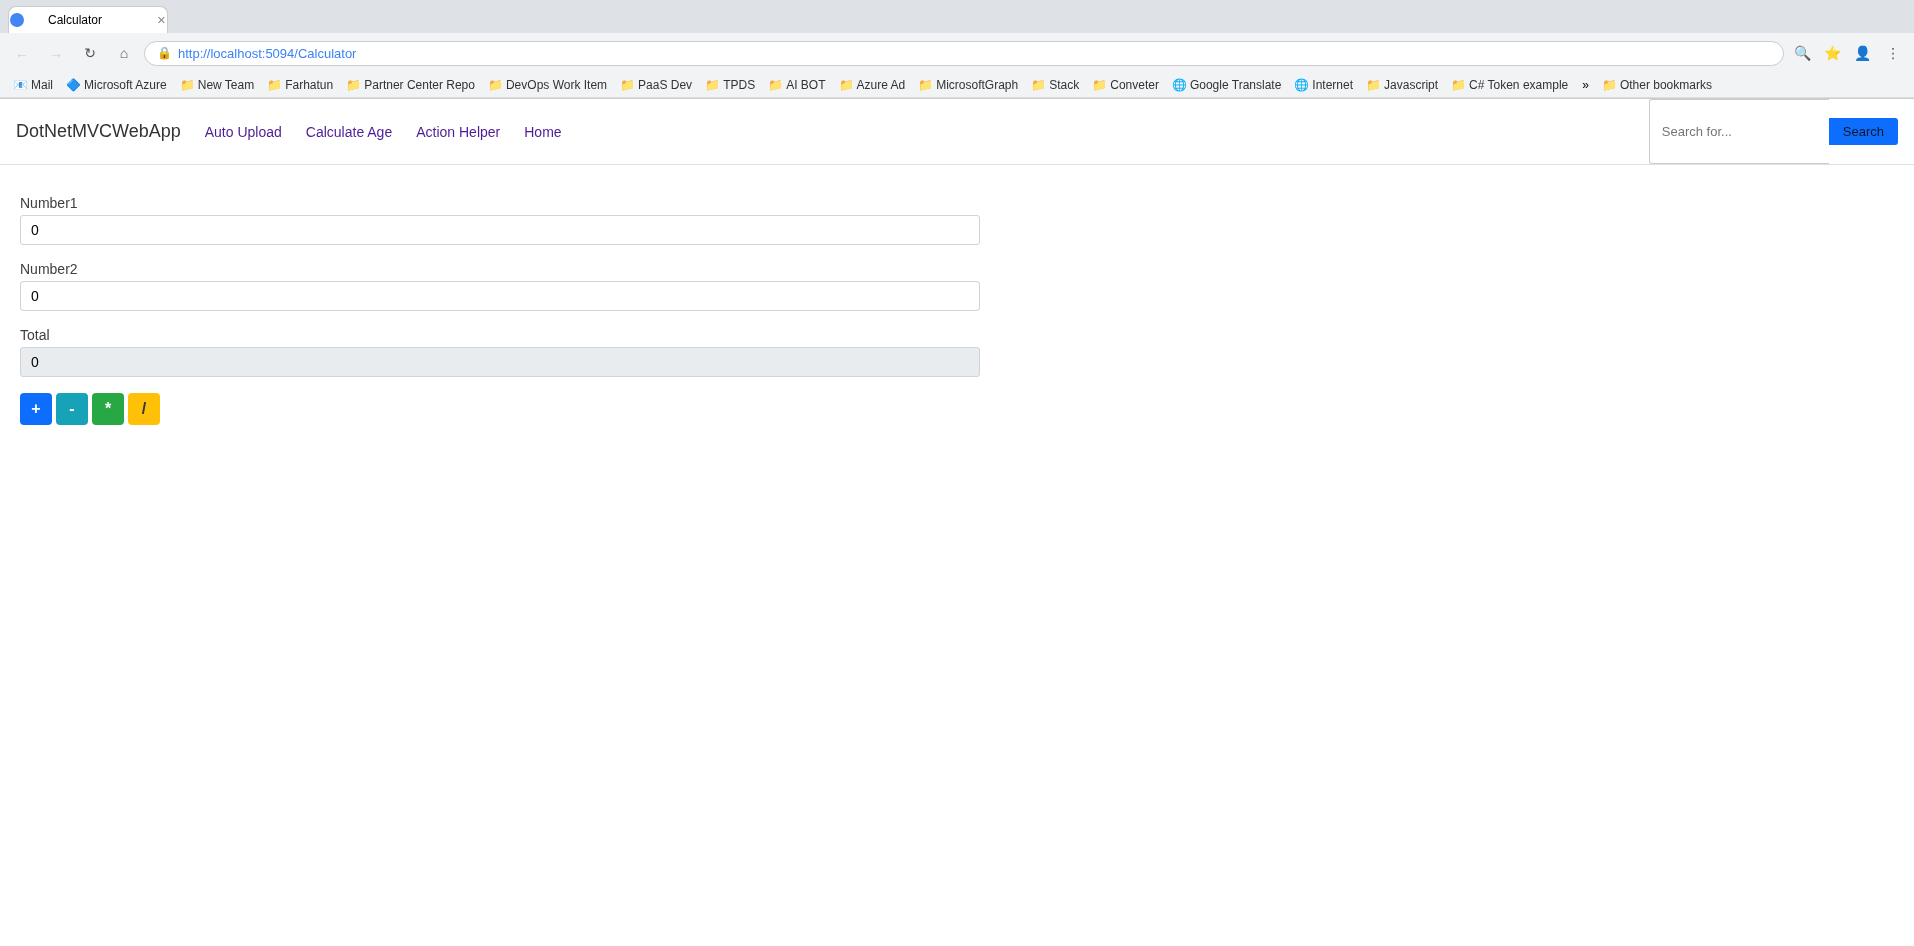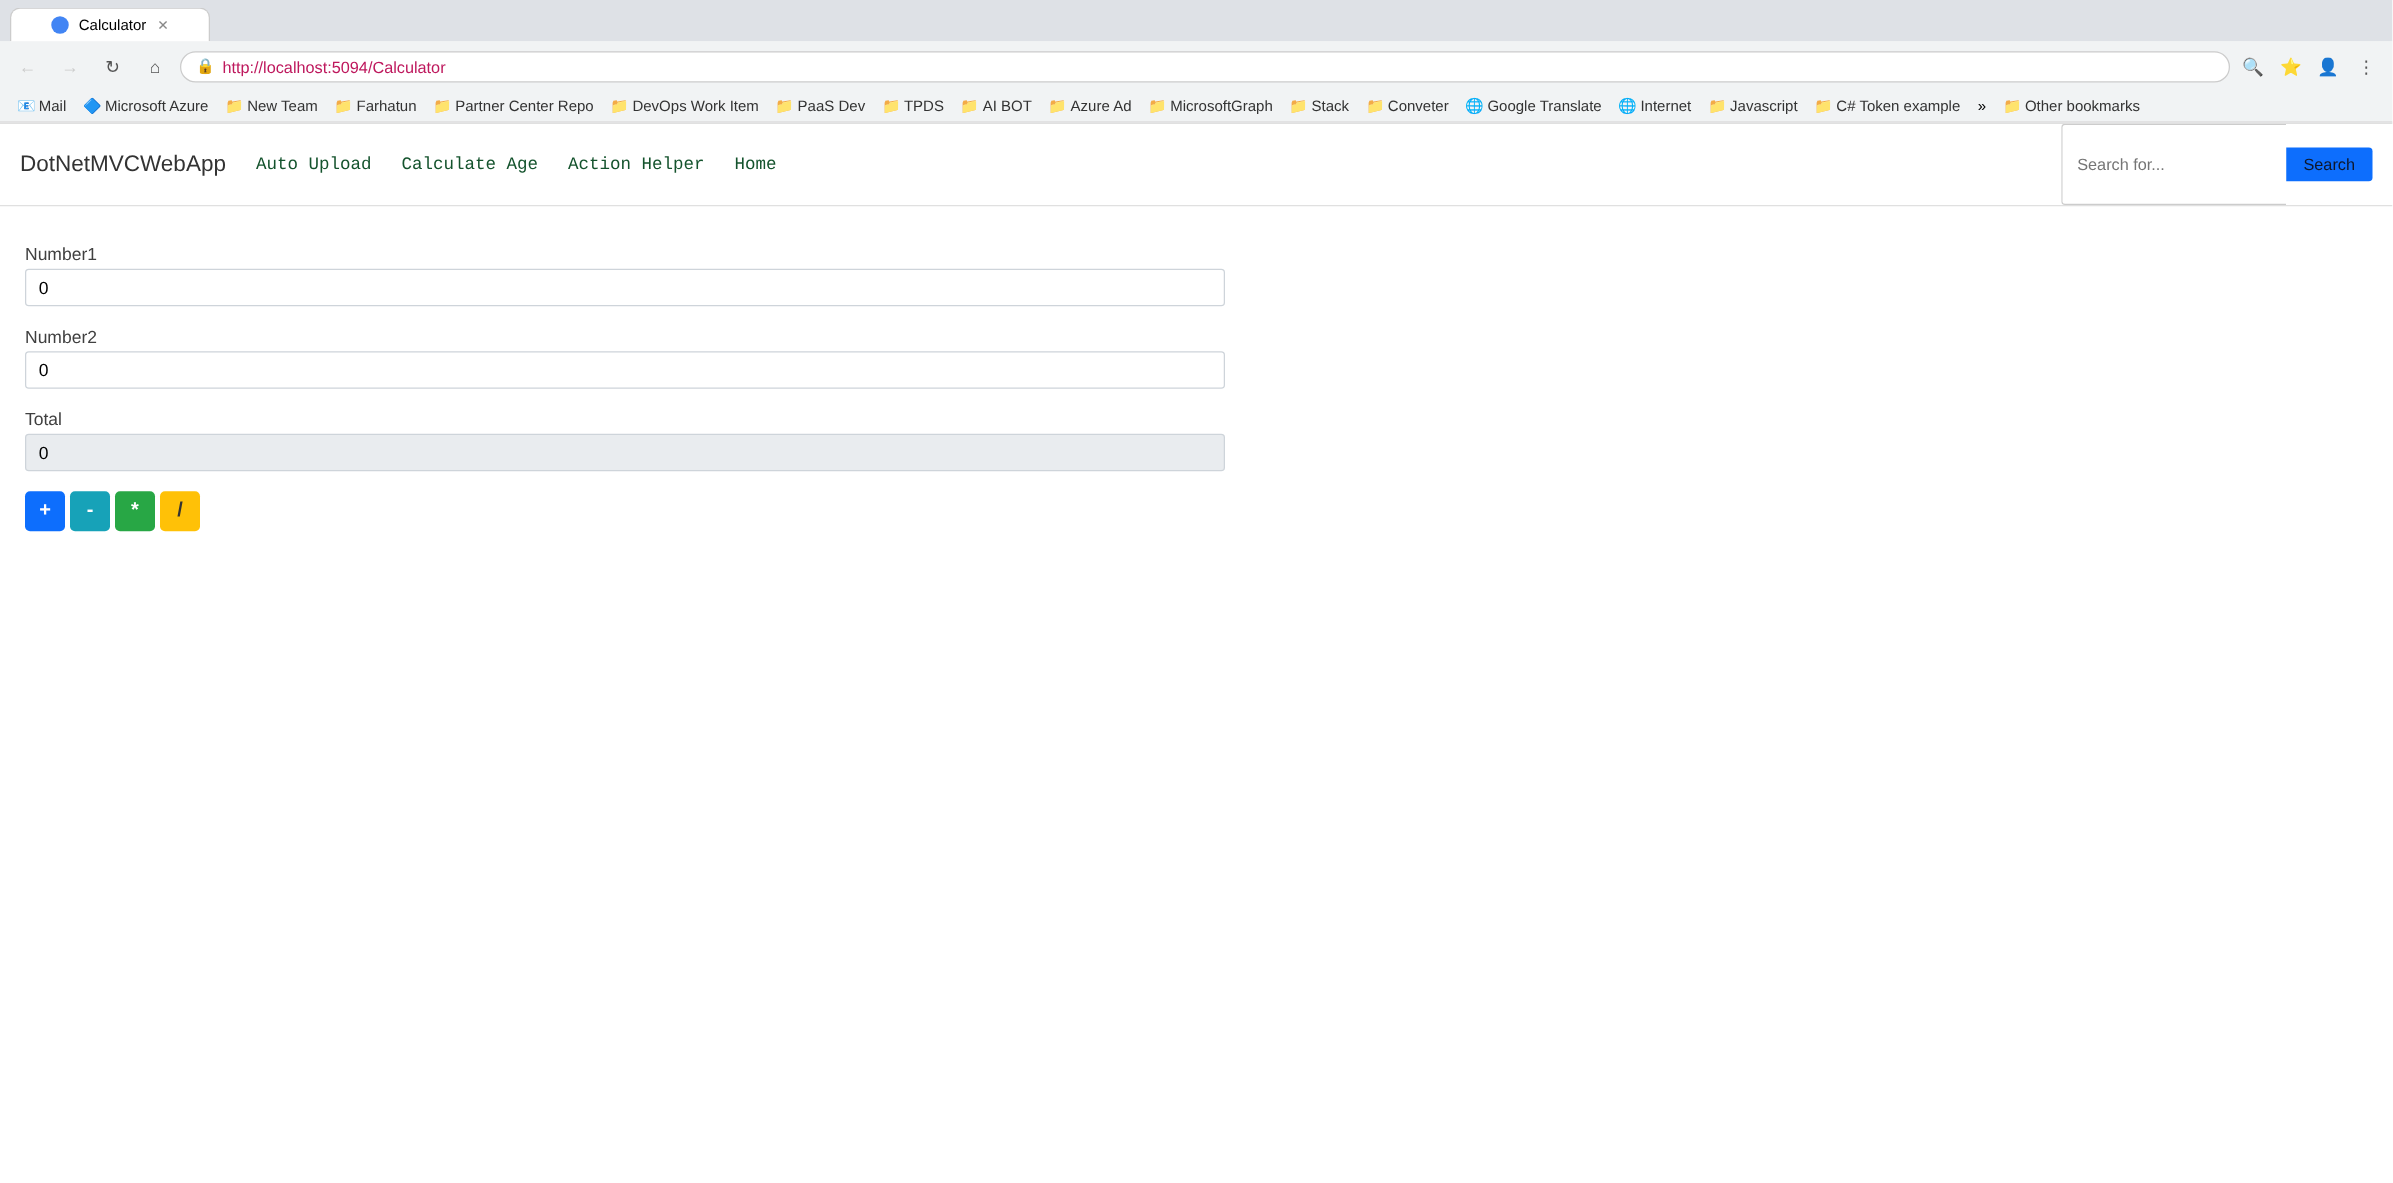--- a/index.html
+++ b/index.html
@@ -1,45 +1,45 @@
 <!DOCTYPE html>
 <html><head>
   <meta charset="utf-8">
   <style>
     * { margin: 0; padding: 0; box-sizing: border-box; }
     body { font-family: Arial, sans-serif; font-size: 13px; background: #fff; }
 
     
     .browser-chrome { background: #f1f3f4; border-bottom: 1px solid #ccc; }
     .browser-tab-bar { display: flex; align-items: center; padding: 6px 8px 0; background: #dee1e6; }
-    .browser-tab { background: #fff; border-radius: 8px 8px 0 0; padding: 6px 32px; font-size: 12px; display: flex; align-items: center; gap: 8px; min-width: 160px; border: 1px solid #ccc; border-bottom: none; }
+    .browser-tab { background: #fff; border-radius: 8px 8px 0 0; padding: 6px 1px; font-size: 12px; display: flex; align-items: center; gap: 24px; min-width: 160px; border: 1px solid #ccc; border-bottom: none; }
     .browser-tab .favicon { width: 14px; height: 14px; background: #4285f4; border-radius: 50%; display: inline-block; }
     .browser-tab .tab-close { margin-left: auto; color: #888; cursor: pointer; font-size: 11px; }
 
     .browser-toolbar { display: flex; align-items: center; padding: 6px 8px; gap: 6px; background: #f1f3f4; }
     .nav-btn { width: 28px; height: 28px; border: none; background: none; cursor: pointer; border-radius: 50%; display: flex; align-items: center; justify-content: center; color: #555; font-size: 14px; }
     .nav-btn.disabled { color: #ccc; cursor: default; }
     .address-bar { flex: 1; display: flex; align-items: center; background: #fff; border: 1px solid #ccc; border-radius: 20px; padding: 4px 12px; gap: 6px; font-size: 13px; color: #333; }
     .address-bar .lock-icon { color: #555; font-size: 12px; }
-    .address-bar input { border: none; outline: none; flex: 1; font-size: 13px; color: #be185d; background: transparent; }
+    .address-bar input { border: none; outline: none; flex: 1; font-size: 13px; color: #3b82f6; background: transparent; }
     .toolbar-icons { display: flex; align-items: center; gap: 4px; }
     .toolbar-icon { width: 26px; height: 26px; display: flex; align-items: center; justify-content: center; border-radius: 50%; cursor: pointer; color: #555; font-size: 14px; }
 
     
     .bookmarks-bar { display: flex; align-items: center; padding: 3px 8px; gap: 2px; background: #f1f3f4; border-bottom: 1px solid #ddd; overflow: hidden; }
     .bookmark-item { display: flex; align-items: center; gap: 3px; padding: 2px 6px; border-radius: 4px; cursor: pointer; font-size: 12px; color: #333; white-space: nowrap; }
     .bookmark-icon { width: 14px; height: 14px; display: inline-flex; align-items: center; justify-content: center; }
     .bookmark-folder-icon { color: #f5a623; font-size: 12px; }
     .more-bookmarks { padding: 2px 6px; cursor: pointer; font-size: 12px; border-radius: 4px; }
 
     
     .app-nav { display: flex; align-items: center; padding: 0 16px; border-bottom: 1px solid #e0e0e0; background: #fff; }
     .app-brand { font-size: 18px; font-weight: 500; color: #333; padding: 14px 0; margin-right: 12px; }
     .nav-links { display: flex; gap: 0; }
-    .nav-link { padding: 14px 12px; font-size: 14px; color: #14532d; cursor: pointer; text-decoration: none; font-family: Liberation Mono, monospace; }
+    .nav-link { padding: 14px 12px; font-size: 14px; color: #4c1d95; cursor: pointer; text-decoration: none; }
     .nav-search { margin-left: auto; display: flex; align-items: center; gap: 0; }
     .nav-search input { border: 1px solid #ccc; border-right: none; padding: 24px 12px; font-size: 13px; width: 180px; outline: none; border-radius: 3px 0 0 3px; }
     .nav-search button { background: #0d6efd; color: #0f172a; border: none; padding: 6px 14px; cursor: pointer; font-size: 13px; border-radius: 0 3px 3px 0; }
 
     
     .main-content { padding: 30px 20px; max-width: 960px; }
     .form-group { margin-bottom: 16px; }
     .form-label { display: block; margin-bottom: 4px; font-size: 14px; color: #404040; }
     .form-input { width: 960px; padding: 6px 10px; border: 1px solid #ced4da; border-radius: 3px; font-size: 14px; outline: none; }
     .form-input.readonly { background: #e9ecef; cursor: default; }

